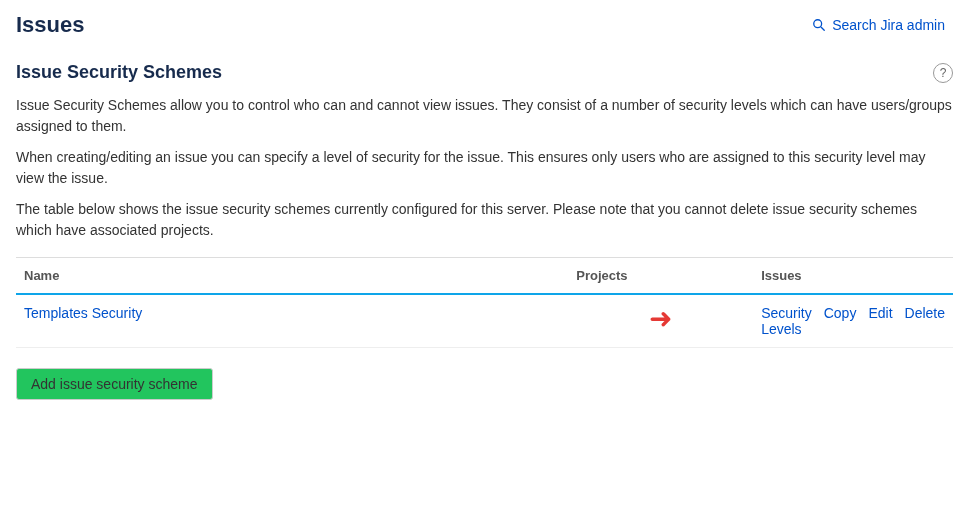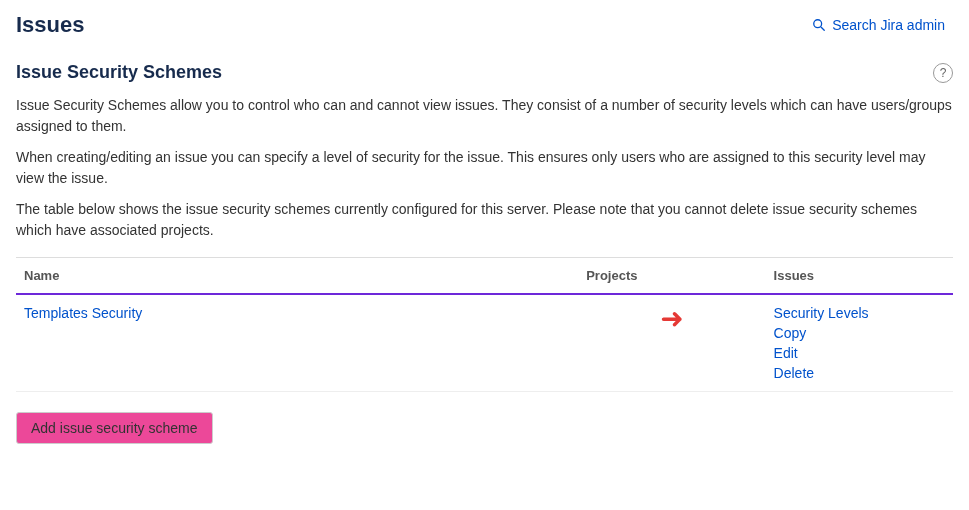--- a/index.html
+++ b/index.html
@@ -94,21 +94,21 @@
       margin-bottom: 0;
     }
 
     .table-container {
       width: 100%;
       border-collapse: collapse;
       margin-bottom: 20px;
     }
 
     .table-container thead tr {
-      border-bottom: 2px solid #6d28d9;
+      border-bottom: 2px solid #0ea5e9;
     }
 
     .table-container th {
       text-align: left;
       padding: 10px 8px;
       font-size: 13px;
       font-weight: 600;
       color: #555;
     }
 
@@ -135,38 +135,37 @@
     }
 
     .link-blue {
       color: #0052cc;
       text-decoration: none;
       cursor: pointer;
     }
 
     .actions-cell {
       display: flex;
-      flex-direction: column;
-      gap: 4px;
+      gap: 12px;
     }
 
     .arrow-cell {
       vertical-align: middle;
       text-align: center;
     }
 
     .red-arrow {
       display: inline-block;
       color: #e53935;
       font-size: 28px;
       line-height: 1;
     }
 
     .add-button {
-      background-color: #ec4899;
+      background-color: #22c55e;
       border: 1px solid #ccc;
       padding: 7px 14px;
       font-size: 14px;
       color: #333;
       cursor: pointer;
       border-radius: 3px;
     }
   </style>
 </head>
 <body>

